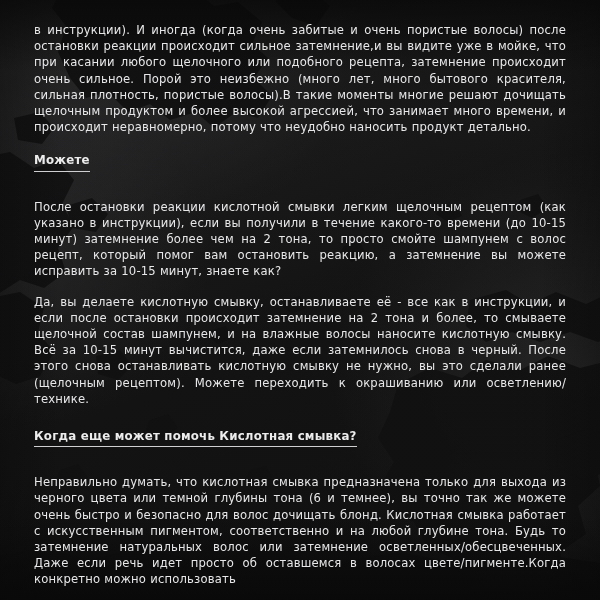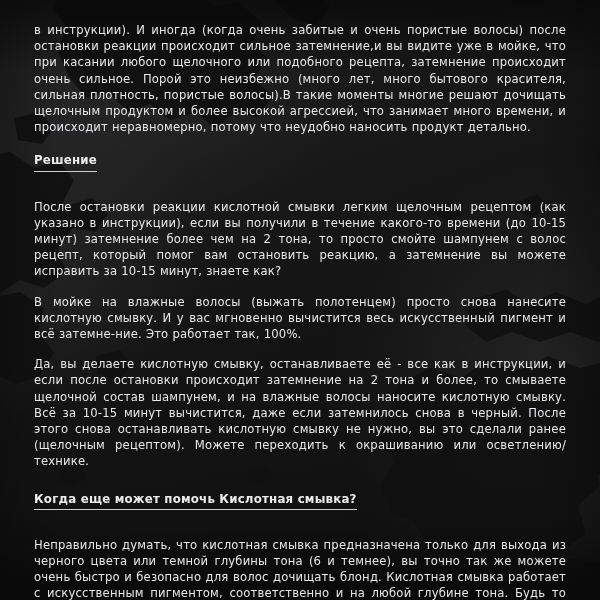--- a/index.html
+++ b/index.html
@@ -143,26 +143,25 @@
   </div>
 
   <div class="bg-layer" id="bg-scrim"></div>
   <div class="bg-layer" id="bg-vignette"></div>
 
   <article id="content">
 
     <p class="para">в инструкции). И иногда (когда очень забитые и очень пористые волосы) после остановки реакции происходит сильное затемнение,и вы видите уже в мойке, что при касании любого щелочного или подобного рецепта, затемнение происходит очень сильное. Порой это неизбежно (много лет, много бытового красителя, сильная плотность, пористые волосы).В такие моменты многие решают дочищать щелочным продуктом и более высокой агрессией, что занимает много времени, и происходит неравномерно, потому что неудобно наносить продукт детально.</p>
 
     <div class="heading-wrap">
-      <h2 class="heading">Решение</h2>
+      <h2 class="heading">Можете</h2>
     </div>
 
     <p class="para">После остановки реакции кислотной смывки легким щелочным рецептом (как указано в инструкции), если вы получили в течение какого-то времени (до 10-15 минут) затемнение более чем на 2 тона, то просто смойте шампунем с волос рецепт, который помог вам остановить реакцию, а затемнение вы можете исправить за 10-15 минут, знаете как?</p>
 
-    <p class="para">В мойке на влажные волосы (выжать полотенцем) просто снова нанесите кислотную смывку. И у вас мгновенно вычистится весь искусственный пигмент и всё затемне-ние. Это работает так, 100%.</p>
 
     <p class="para">Да, вы делаете кислотную смывку, останавливаете её - все как в инструкции, и если после остановки происходит затемнение на 2 тона и более, то смываете щелочной состав шампунем, и на влажные волосы наносите кислотную смывку. Всё за 10-15 минут вычистится, даже если затемнилось снова в черный. После этого снова останавливать кислотную смывку не нужно, вы это сделали ранее (щелочным рецептом). Можете переходить к окрашиванию или осветлению/технике.</p>
 
     <div class="heading-wrap gap-before">
       <h2 class="heading">Когда еще может помочь Кислотная смывка?</h2>
     </div>
 
     <p class="para">Неправильно думать, что кислотная смывка предназначена только для выхода из черного цвета или темной глубины тона (6 и темнее), вы точно так же можете очень быстро и безопасно для волос дочищать блонд. Кислотная смывка работает с искусственным пигментом, соответственно и на любой глубине тона. Будь то затемнение натуральных волос или затемнение осветленных/обесцвеченных. Даже если речь идет просто об оставшемся в волосах цвете/пигменте.Когда конкретно можно использовать</p>
 
   </article>

